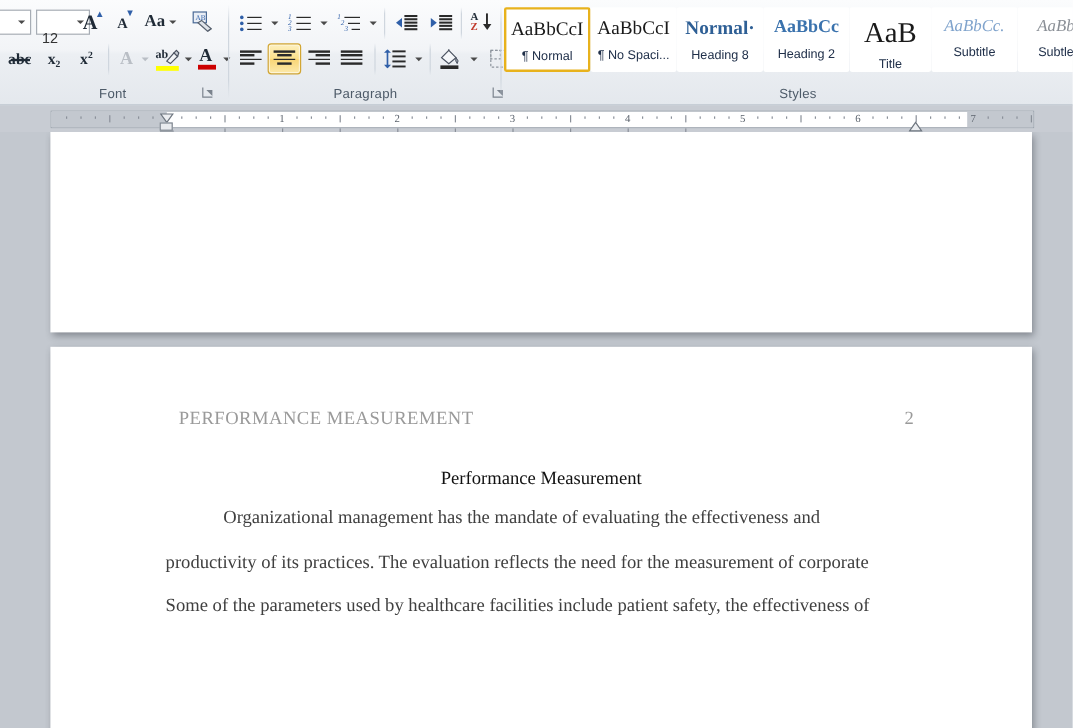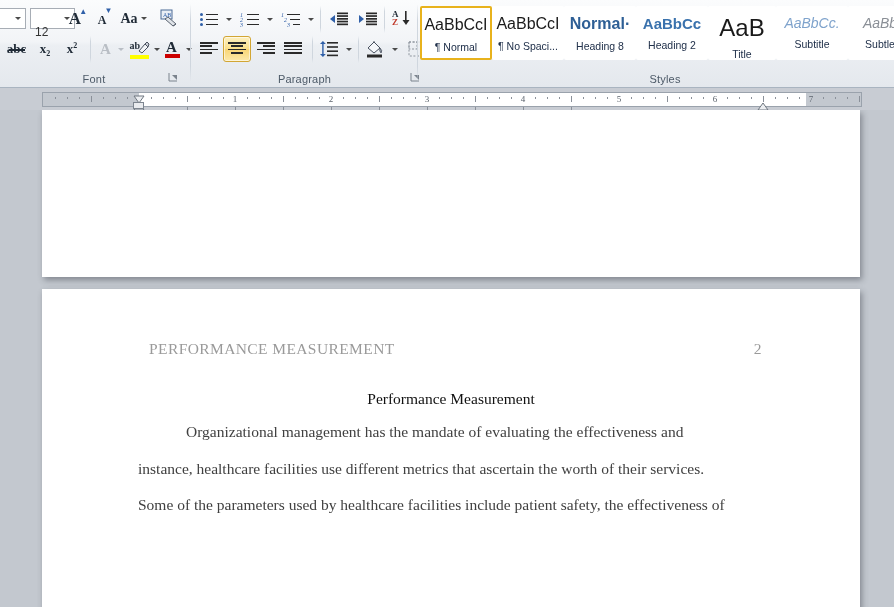--- a/index.html
+++ b/index.html
@@ -83,21 +83,21 @@
     background: #ffffff;
     display: flex; flex-direction: column; align-items: center; justify-content: flex-start;
     cursor: pointer; overflow: hidden;
   }
   .stylebox.active {
     border: 2px solid #e8b21c;
     box-shadow: inset 0 0 0 1px #ffffff;
     border-radius: 2px;
   }
   .stylebox .samp {
-    font-family: Liberation Sans, sans-serif;
+    font-family: Liberation Serif, serif;
     line-height: 1; white-space: nowrap; margin-top: 9px;
   }
   .stylebox .nm2 {
     font-size: 10.5px; color: #20304a; margin-top: 8px; white-space: nowrap;
     font-family: "Liberation Sans", sans-serif;
   }
 
   
   .rulerbar {
     position: absolute; left: 0; top: 88px; width: 894px; height: 22px;
@@ -591,20 +591,20 @@
     <div class="page" id="page2">
       <div class="doc-header" style="top:51px;">
         <span class="hleft">PERFORMANCE MEASUREMENT</span>
         <span class="hright">2</span>
       </div>
 
       <div class="doc-title" style="top:101px;">Performance Measurement</div>
 
       <div class="doc-body" style="top:125px;">
         <p class="ind">Organizational management has the mandate of evaluating the effectiveness and</p>
-        <p>instance, healthcare facilities use different metrics that ascertain the worth of their services.</p>
+        <p>productivity of its practices. The evaluation reflects the need for the measurement  of corporate</p>
         <p>Some of the parameters used by healthcare facilities include patient safety, the effectiveness of</p>
       </div>
     </div>
 
   </div>
 
 </div>
 
 </body></html>

